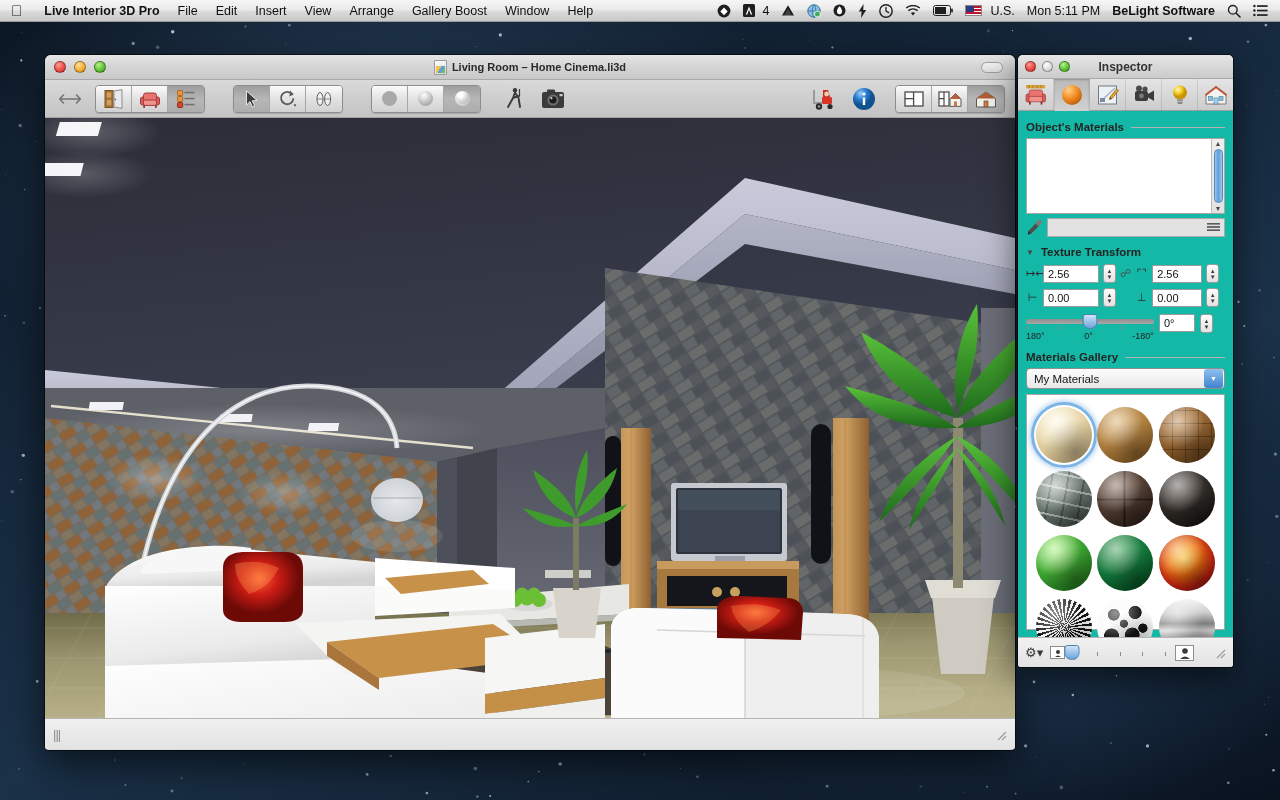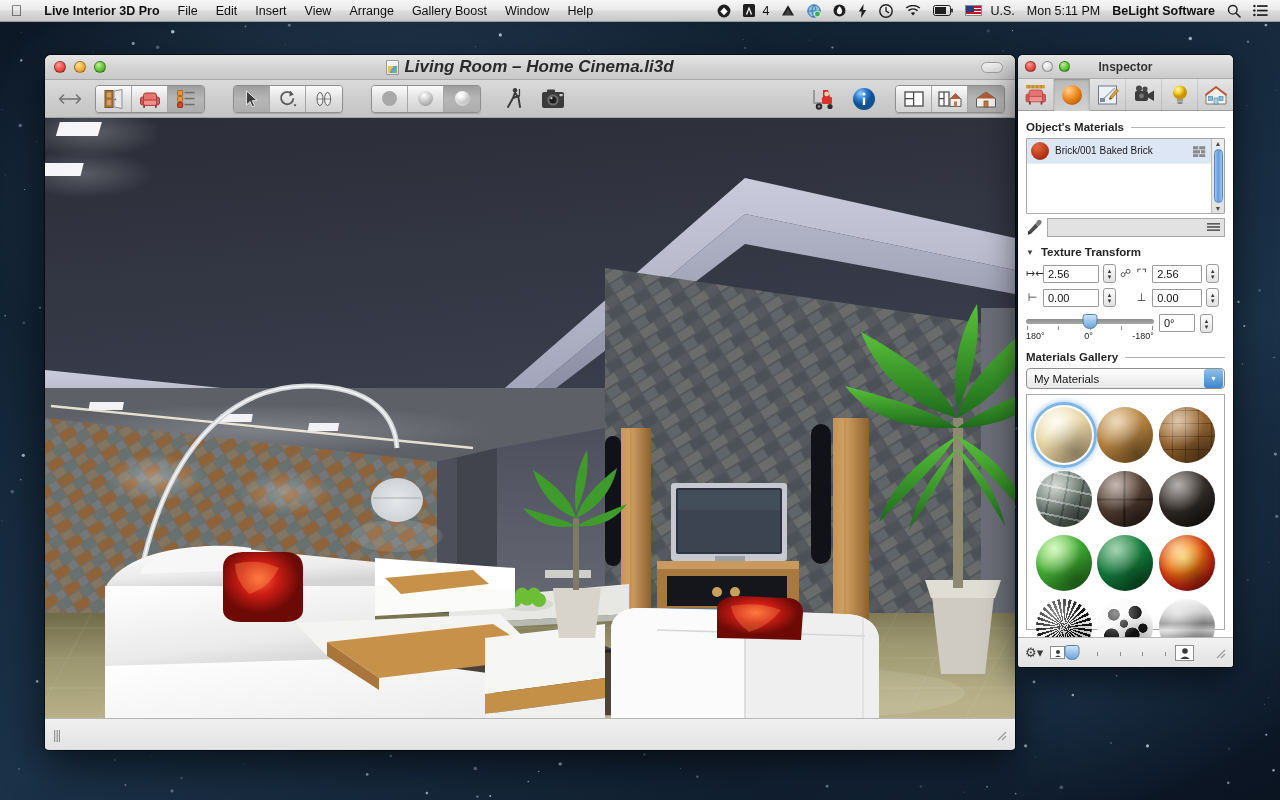--- a/index.html
+++ b/index.html
@@ -54,24 +54,23 @@
     border-bottom:1px solid #a9a9a9;
     display:flex; align-items:center;
   }
   .traffic { display:flex; gap:8px; padding-left:9px; align-items:center; }
   .tl { width:12px; height:12px; border-radius:50%; border:1px solid rgba(0,0,0,.35); }
   .tl.red   { background: radial-gradient(circle at 35% 28%, #ff9a94, #e8463c 62%, #bc3128); }
   .tl.amber { background: radial-gradient(circle at 35% 28%, #ffdf96, #f0ab2f 62%, #c8821a); }
   .tl.green { background: radial-gradient(circle at 35% 28%, #bbf08c, #56be2e 62%, #3e9420); }
   .doc-title {
     position:absolute; left:0; right:0; text-align:center;
-    font-size:17px; font-weight:bold; color:#2a2a2a;
+    font-size:11px; font-weight:bold; color:#2a2a2a;
     display:flex; align-items:center; justify-content:center; gap:5px;
     pointer-events:none;
-    font-style:italic;
   }
   .doc-icon { width:13px; height:15px; background:linear-gradient(160deg,#fdfdfd,#d8d8d8); border:1px solid #9a9a9a; border-radius:1px; position:relative; }
   .doc-icon::after{ content:""; position:absolute; left:1px; bottom:1px; width:9px; height:7px;
      background:linear-gradient(120deg,#f3c14a 0 42%, #5aa3d8 42% 70%, #7ab76a 70% 100%); }
   .tb-pill {
     position:absolute; right:12px; width:22px; height:11px; border-radius:6px;
     background:linear-gradient(180deg,#f2f2f2,#dadada); border:1px solid #9d9d9d;
   }
 
   .toolbar {
@@ -122,21 +121,21 @@
   .insp-tabs {
     height:32px; display:flex; align-items:center;
     background: linear-gradient(180deg,#e4e4e4,#cdcdcd);
     border-bottom:1px solid #9e9e9e;
   }
   .itab { flex:1; height:32px; display:flex; align-items:center; justify-content:center;
           border-right:1px solid rgba(0,0,0,.10); }
   .itab:last-child{ border-right:none; }
   .itab.on { background: linear-gradient(180deg,#b9b9b9,#d2d2d2); box-shadow: inset 0 1px 2px rgba(0,0,0,.22); }
 
-  .insp-body { flex:1; background:#ffffff; padding:6px 8px 0; overflow:hidden; }
+  .insp-body { flex:1; background:#14b8a6; padding:6px 8px 0; overflow:hidden; }
   .sec-head {
     display:flex; align-items:center; gap:7px; font-size:11.5px; font-weight:bold; color:#242424;
     margin: 4px 0 5px;
   }
   .sec-head .rule { flex:1; height:1px; background:#b3b3b3; }
   .disc { font-size:8px; color:#444; }
 
   .mat-list {
     border:1px solid #a7a7a7; background:#fff; height:76px; display:flex; overflow:hidden;
     border-radius:1px;
@@ -1253,34 +1252,20 @@
 
   <div class="insp-body">
 
     <div class="sec-head">
       <span>Object's Materials</span>
       <span class="rule"></span>
     </div>
 
     <div class="mat-list">
       <div class="mat-rows">
-        <div class="mat-row sel">
-          <span class="swatch brick"></span>
-          <span class="mat-name">Brick/001 Baked Brick</span>
-          <svg class="mat-tag" viewBox="0 0 15 13">
-            <g fill="#8a8a8a">
-                <rect x="1" y="1.2" width="5.2" height="3.2"></rect>
-                <rect x="7.2" y="1.2" width="6" height="3.2"></rect>
-                <rect x="1" y="5.2" width="7" height="3.2"></rect>
-                <rect x="9" y="5.2" width="4.2" height="3.2"></rect>
-                <rect x="1" y="9.2" width="5.2" height="2.8"></rect>
-                <rect x="7.2" y="9.2" width="6" height="2.8"></rect>
-              </g>
-          </svg>
-        </div>
       </div>
       <div class="mat-sb">
         <span class="sb-arrow">▲</span>
         <span class="sb-thumb"></span>
         <span class="sb-arrow">▼</span>
       </div>
     </div>
 
     <div class="drop-row">
       <svg width="17" height="17" viewBox="0 0 17 17">

